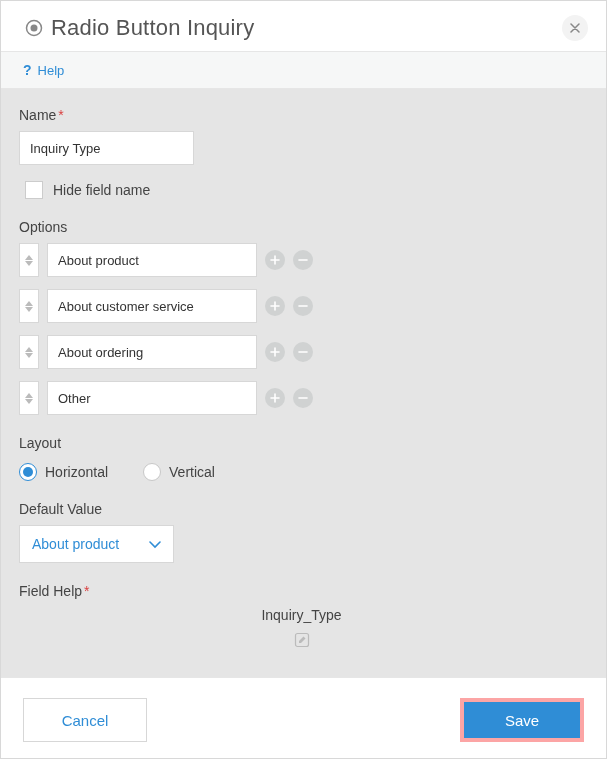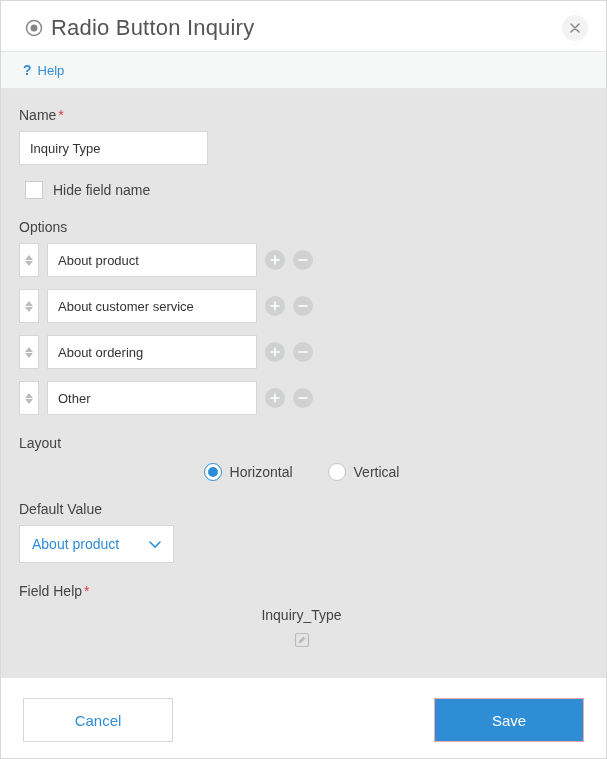--- a/index.html
+++ b/index.html
@@ -59,21 +59,21 @@
     background: #e5e5e5;
     padding: 18px 22px 8px 18px;
   }
   .section-label {
     font-size: 14px;
     color: #444;
     margin-bottom: 8px;
   }
   .req { color: #d93f3f; margin-left: 2px; }
   .text-input {
-    width: 189px;
+    width: 175px;
     height: 34px;
     border: 1px solid #d7d7d7;
     background: #fff;
     padding: 0 10px;
     font-size: 13px;
     color: #333;
   }
   .block { margin-bottom: 20px; }
   .checkbox-row {
     display: flex; align-items: center; gap: 10px;
@@ -112,21 +112,20 @@
     width: 20px; height: 20px;
     border-radius: 50%;
     background: #d0d2d2;
     display: flex; align-items: center; justify-content: center;
     cursor: pointer;
   }
   .circ-btn svg { display: block; }
   .radio-group {
     display: flex; gap: 35px; align-items: center;
     margin-top: 12px;
-    justify-content: center;
   }
   .radio-item {
     display: flex; align-items: center; gap: 8px;
     cursor: pointer;
   }
   .radio-outer {
     width: 18px; height: 18px;
     border-radius: 50%;
     border: 1px solid #c8c8c8;
     background: #fff;
@@ -162,34 +161,34 @@
     color: #aaa;
     cursor: pointer;
   }
   .footer {
     background: #fff;
     border-top: 1px solid #e6e6e6;
     padding: 20px 22px;
     display: flex; justify-content: space-between;
   }
   .btn {
-    width: 150px; height: 44px;
+    width: 124px; height: 44px;
     display: flex; align-items: center; justify-content: center;
     font-size: 15px;
     cursor: pointer;
   }
   .btn-cancel {
     border: 1px solid #d7d7d7;
     color: #2f8dd6;
     background: #fff;
   }
   .btn-save {
     background: #2f8dd6;
     color: #fff;
-    border: 1px solid #fca5a5;
+    border: 4px solid #fca5a5;
   }
 </style>
 </head>
 <body>
 
 <div class="header">
   <span class="title-icon">
     <svg width="18" height="18" viewBox="0 0 18 18">
       <circle cx="9" cy="9" r="7.5" fill="none" stroke="#888" stroke-width="1.5"></circle>
       <circle cx="9" cy="9" r="3.5" fill="#888"></circle>

